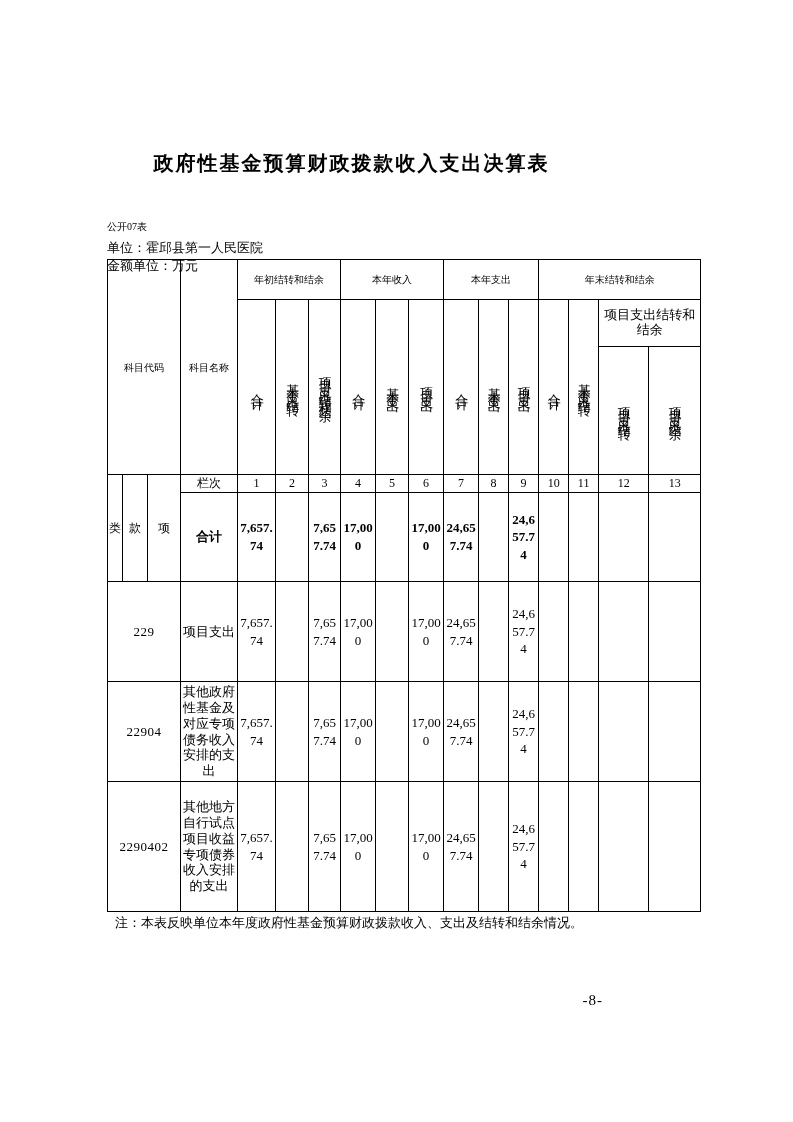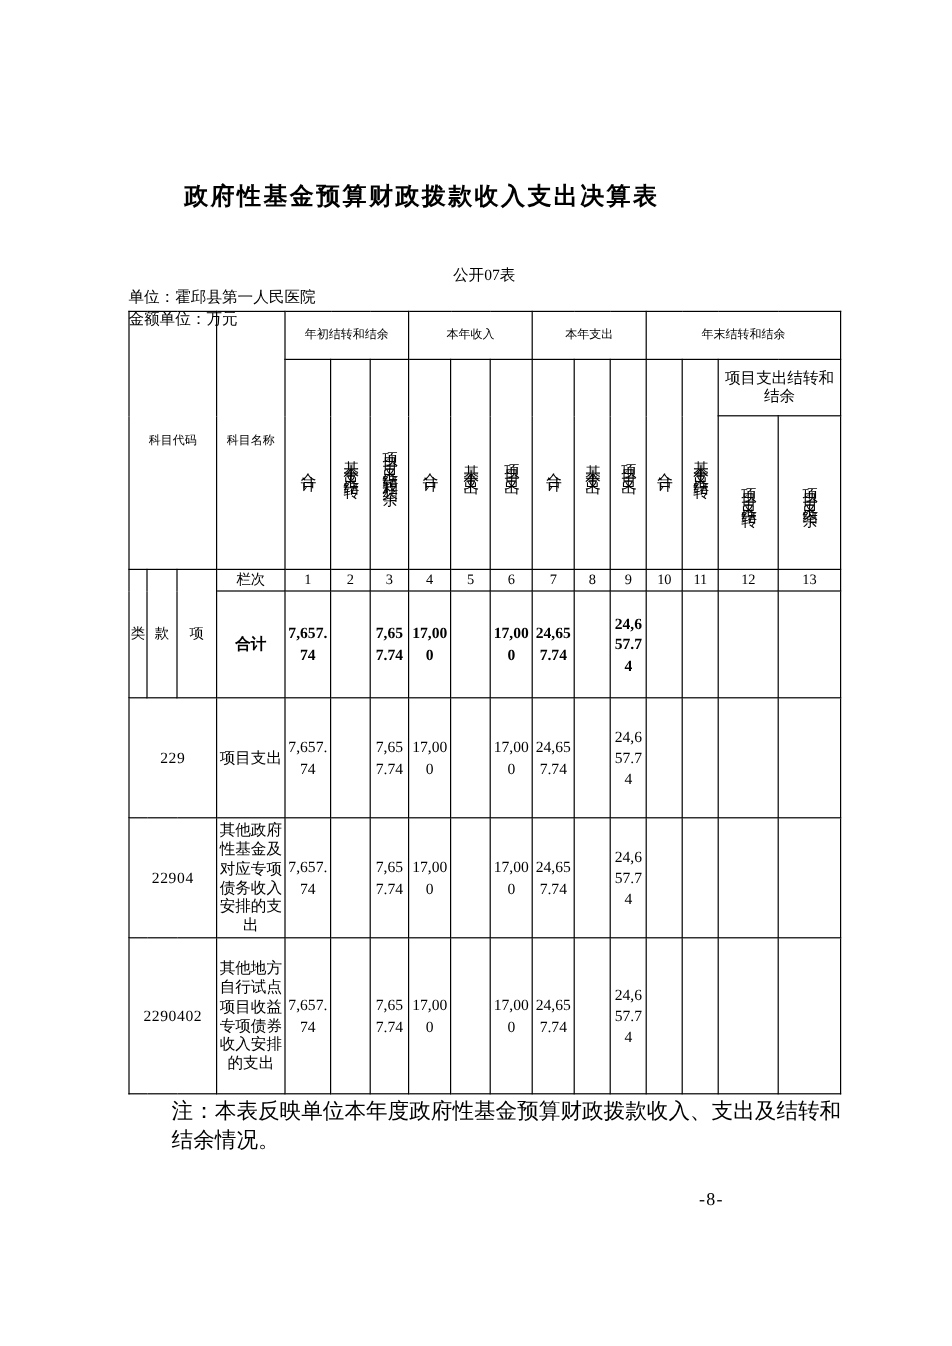--- a/index.html
+++ b/index.html
@@ -8,21 +8,21 @@
     width:793px; height:1122px; background:#ffffff; color:#000;
     font-family:"Liberation Serif","DejaVu Serif",serif;
   }
   .sheet { position:relative; width:703px; height:1122px; overflow:hidden; background:#fff;padding-left:10px; }
 
   .title {
     position:absolute; top:150px; left:0; width:100%;
     text-align:center; font-size:20px; font-weight:bold; letter-spacing:2px;
     font-family:"Liberation Sans","DejaVu Sans",sans-serif;
   }
-  .pub   { position:absolute; top:220px; left:107px; width:593px; text-align:center; font-size:13px; }
+  .pub   { position:absolute; top:220px; left:107px; width:593px; text-align:left; font-size:10px; }
   .meta  { position:absolute; top:239px; left:107px; width:593px; display:flex; justify-content:space-between; font-size:13px;flex-direction:column; }
 
   table.budget {
     position:absolute; top:259px; left:107px; width:593px;
     border-collapse:collapse; table-layout:fixed;
   }
   .budget td {
     border:1px solid #000; text-align:center; vertical-align:middle;
     font-size:13px; padding:0; overflow:hidden;
   }
@@ -40,21 +40,21 @@
   .name { word-break:break-all; line-height:1.22; font-size:12px; padding:0 9px; }
   .code { text-align:left; font-size:11px; padding-left:3px; letter-spacing:0.5px; }
   tr.bold td { font-weight:bold; }
 
   .c1 { padding:0 9px; }
   .c3 { padding:0 8px; }
   .c4,.c6 { padding:0 6px; }
   .c7 { padding:0 10px; }
   .c9 { padding:0 7px; }
 
-  .note   { position:absolute; top:914px; left:115px; font-size:18px;margin-left:28px; }
+  .note   { position:absolute; top:914px; left:115px; font-size:13px; }
   .pageno { position:absolute; top:992px; right:100px; font-size:15px; letter-spacing:1px; }
 </style>
 </head>
 <body>
 
 <div class="sheet">
 
   <div class="title">政府性基金预算财政拨款收入支出决算表</div>
   <div class="pub">公开07表</div>
   <div class="meta">

